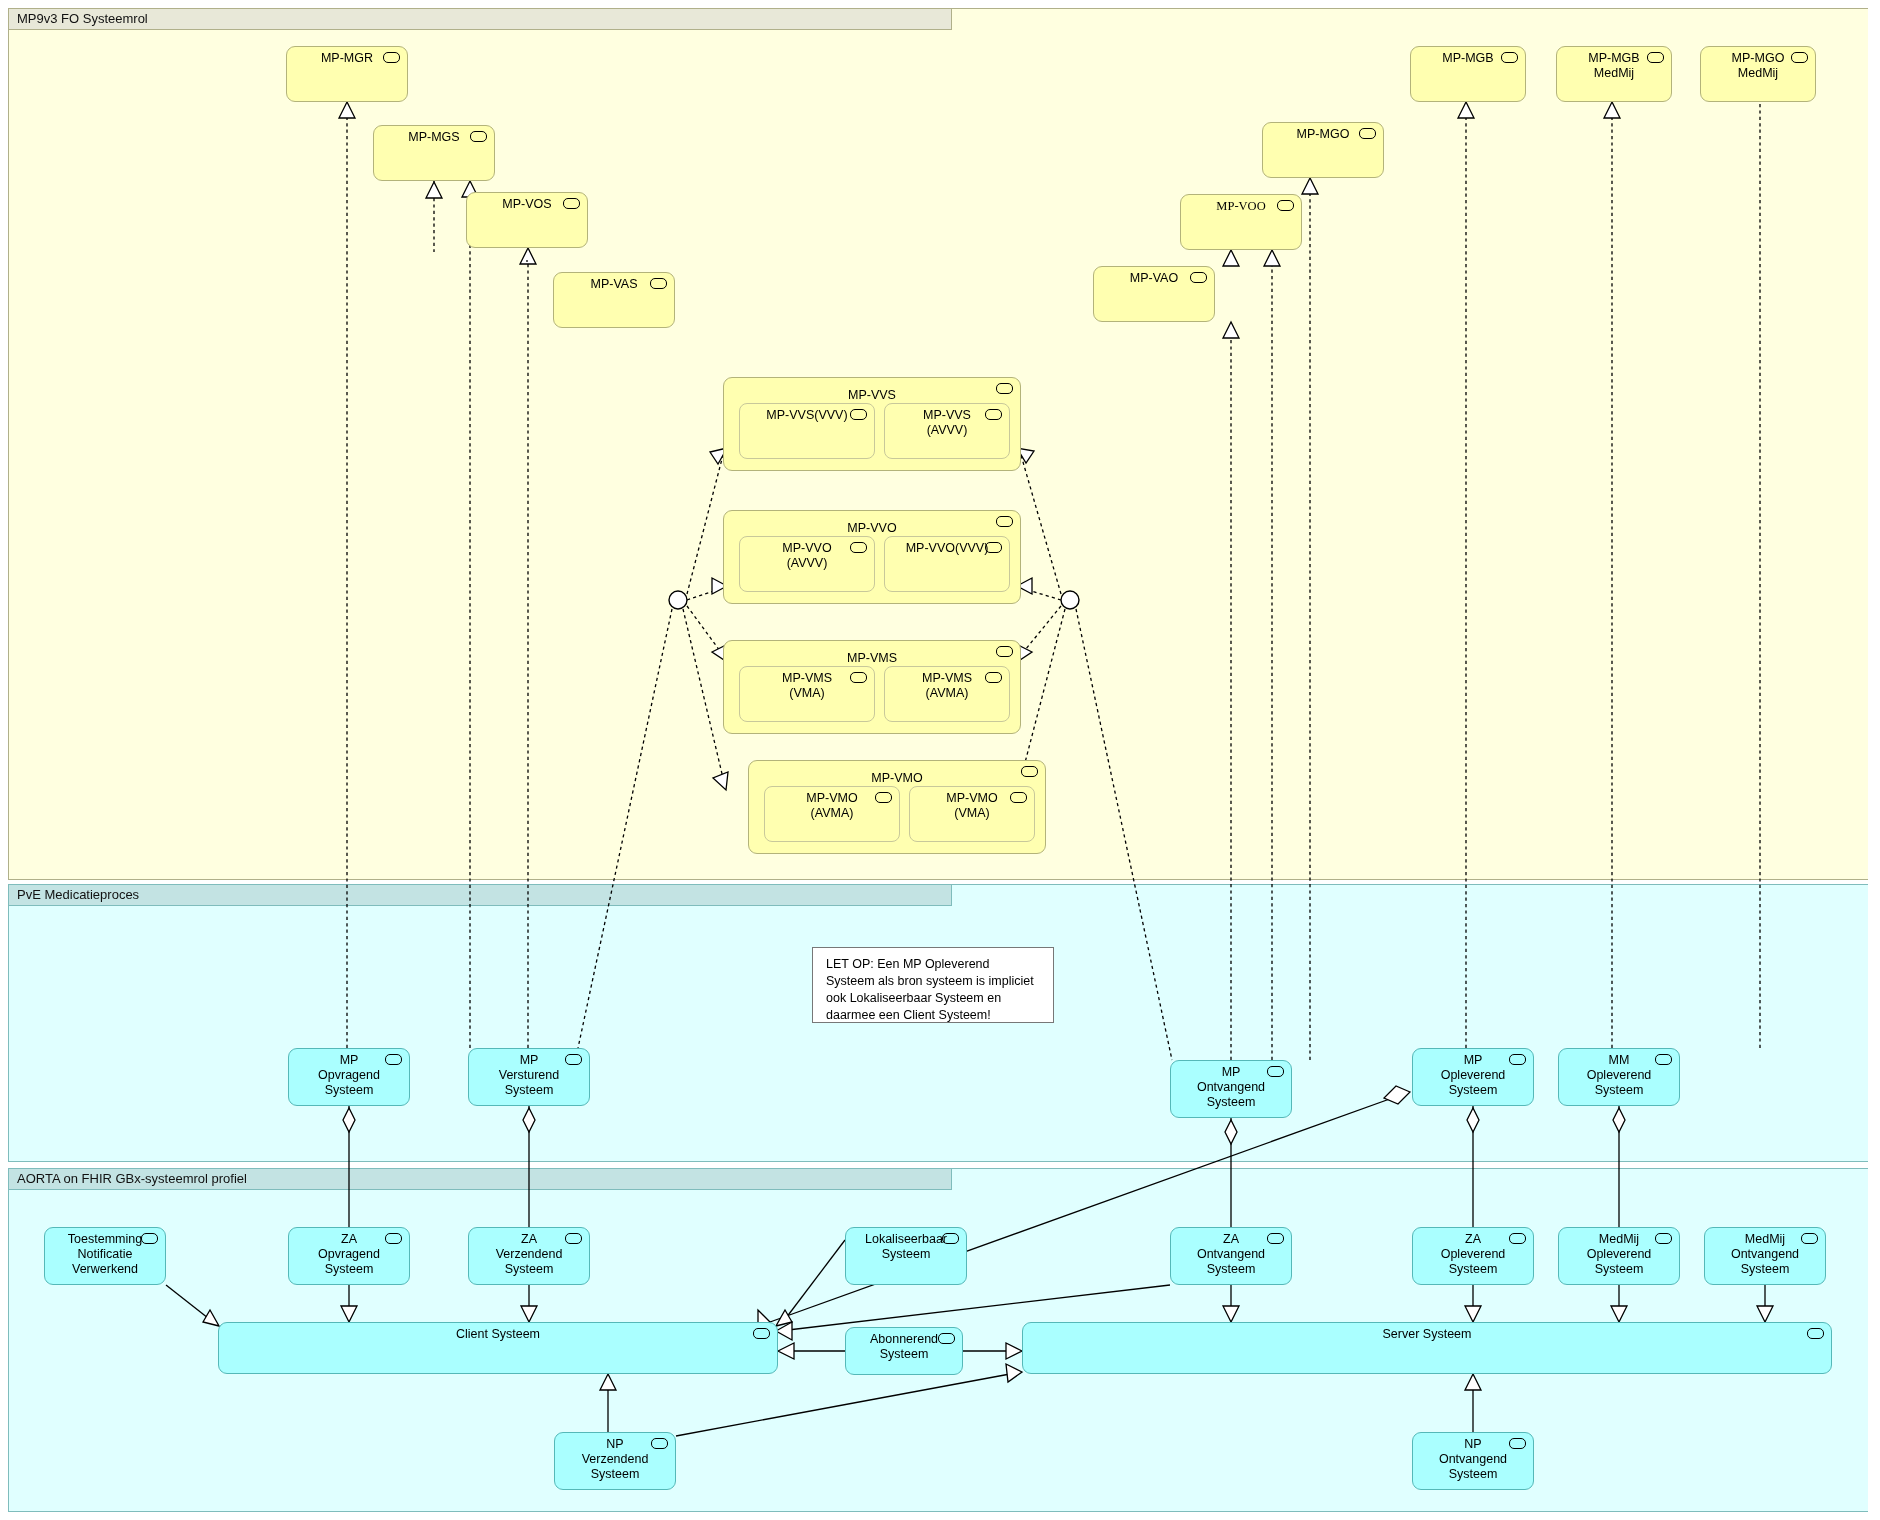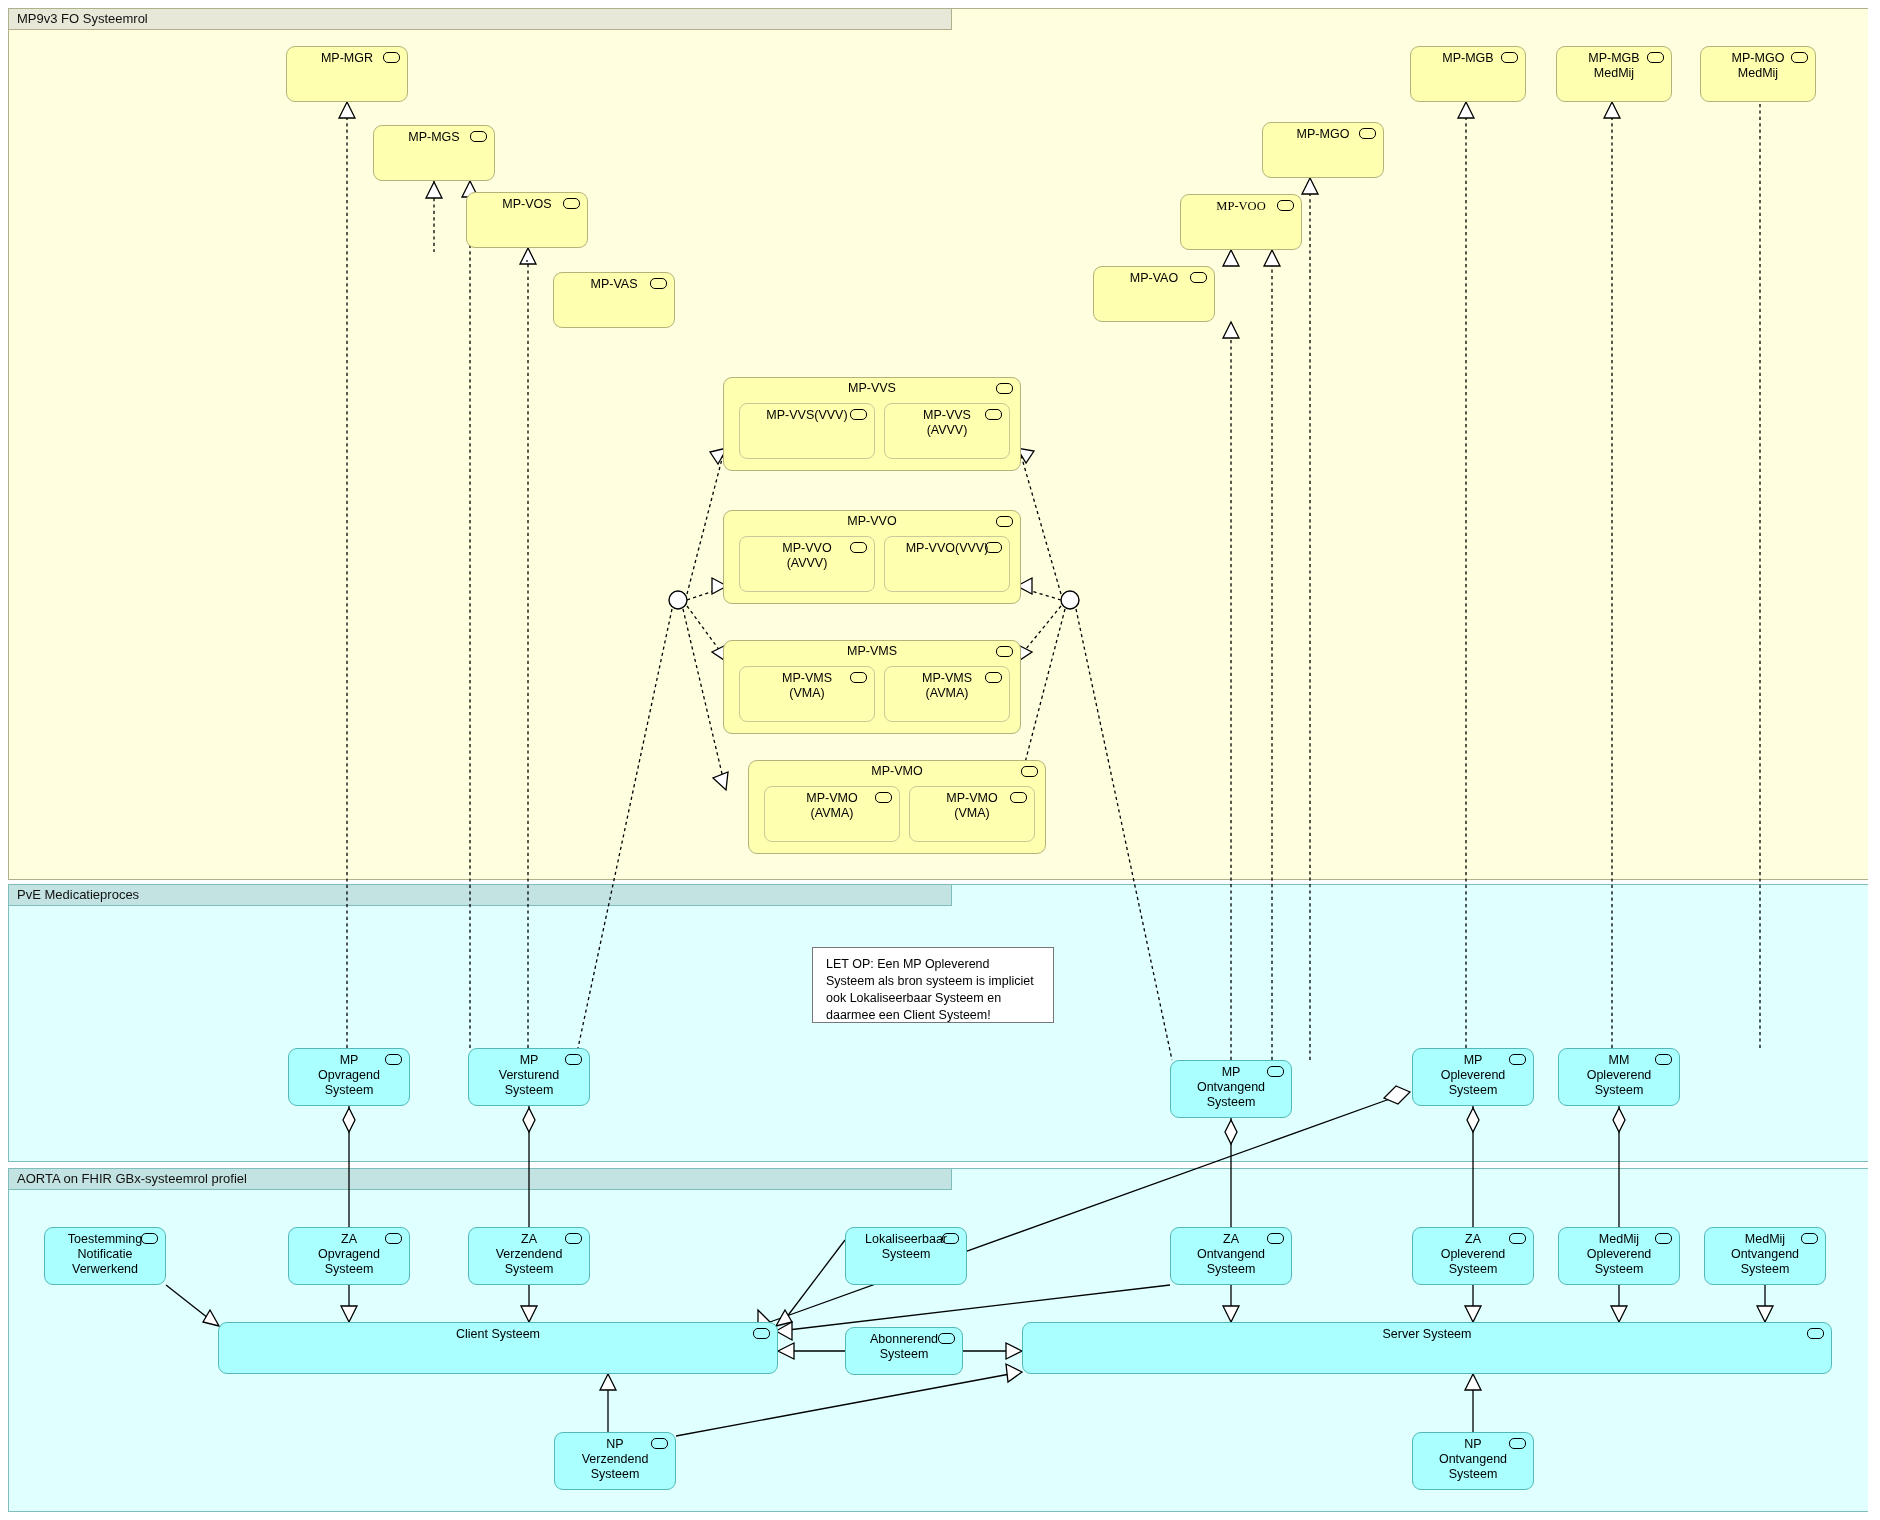--- a/index.html
+++ b/index.html
@@ -15,21 +15,21 @@
   .band-cyan{background:#e0ffff;border-color:#7fbcbc;}
   .hdr-cyan{background:#c3e3e3;border-color:#7fbcbc;}
 
   
   .node{position:absolute;box-sizing:border-box;border:1px solid #b3b37a;border-radius:9px;
         background:#ffffb0;font-size:12.5px;color:#000;text-align:center;
         line-height:15px;padding-top:4px;white-space:pre-line;}
   .node.cy{background:#aaffff;border-color:#55b8b8;}
   .node .glyph{position:absolute;top:5px;right:7px;width:15px;height:9px;
         border:1.3px solid #000;border-radius:5px;background:transparent;}
-  .node.grp{padding-top:3px;}
+  .node.grp{padding-top:10px;}
   .node.inner{background:#ffffb0;border:1px solid #c8c89a;border-radius:8px;}
   .node.wide{text-align:center;}
 
   
   .note{position:absolute;box-sizing:border-box;background:#ffffff;border:1px solid #777;
         font-size:12.5px;line-height:17px;color:#000;padding:8px 13px;white-space:pre-line;}
 
   svg.wires{position:absolute;left:0;top:0;width:1880px;height:1520px;pointer-events:none;}
   .dash{stroke:#000;stroke-width:1.3;stroke-dasharray:3.2 3.2;fill:none;}
   .solid{stroke:#000;stroke-width:1.3;fill:none;}

